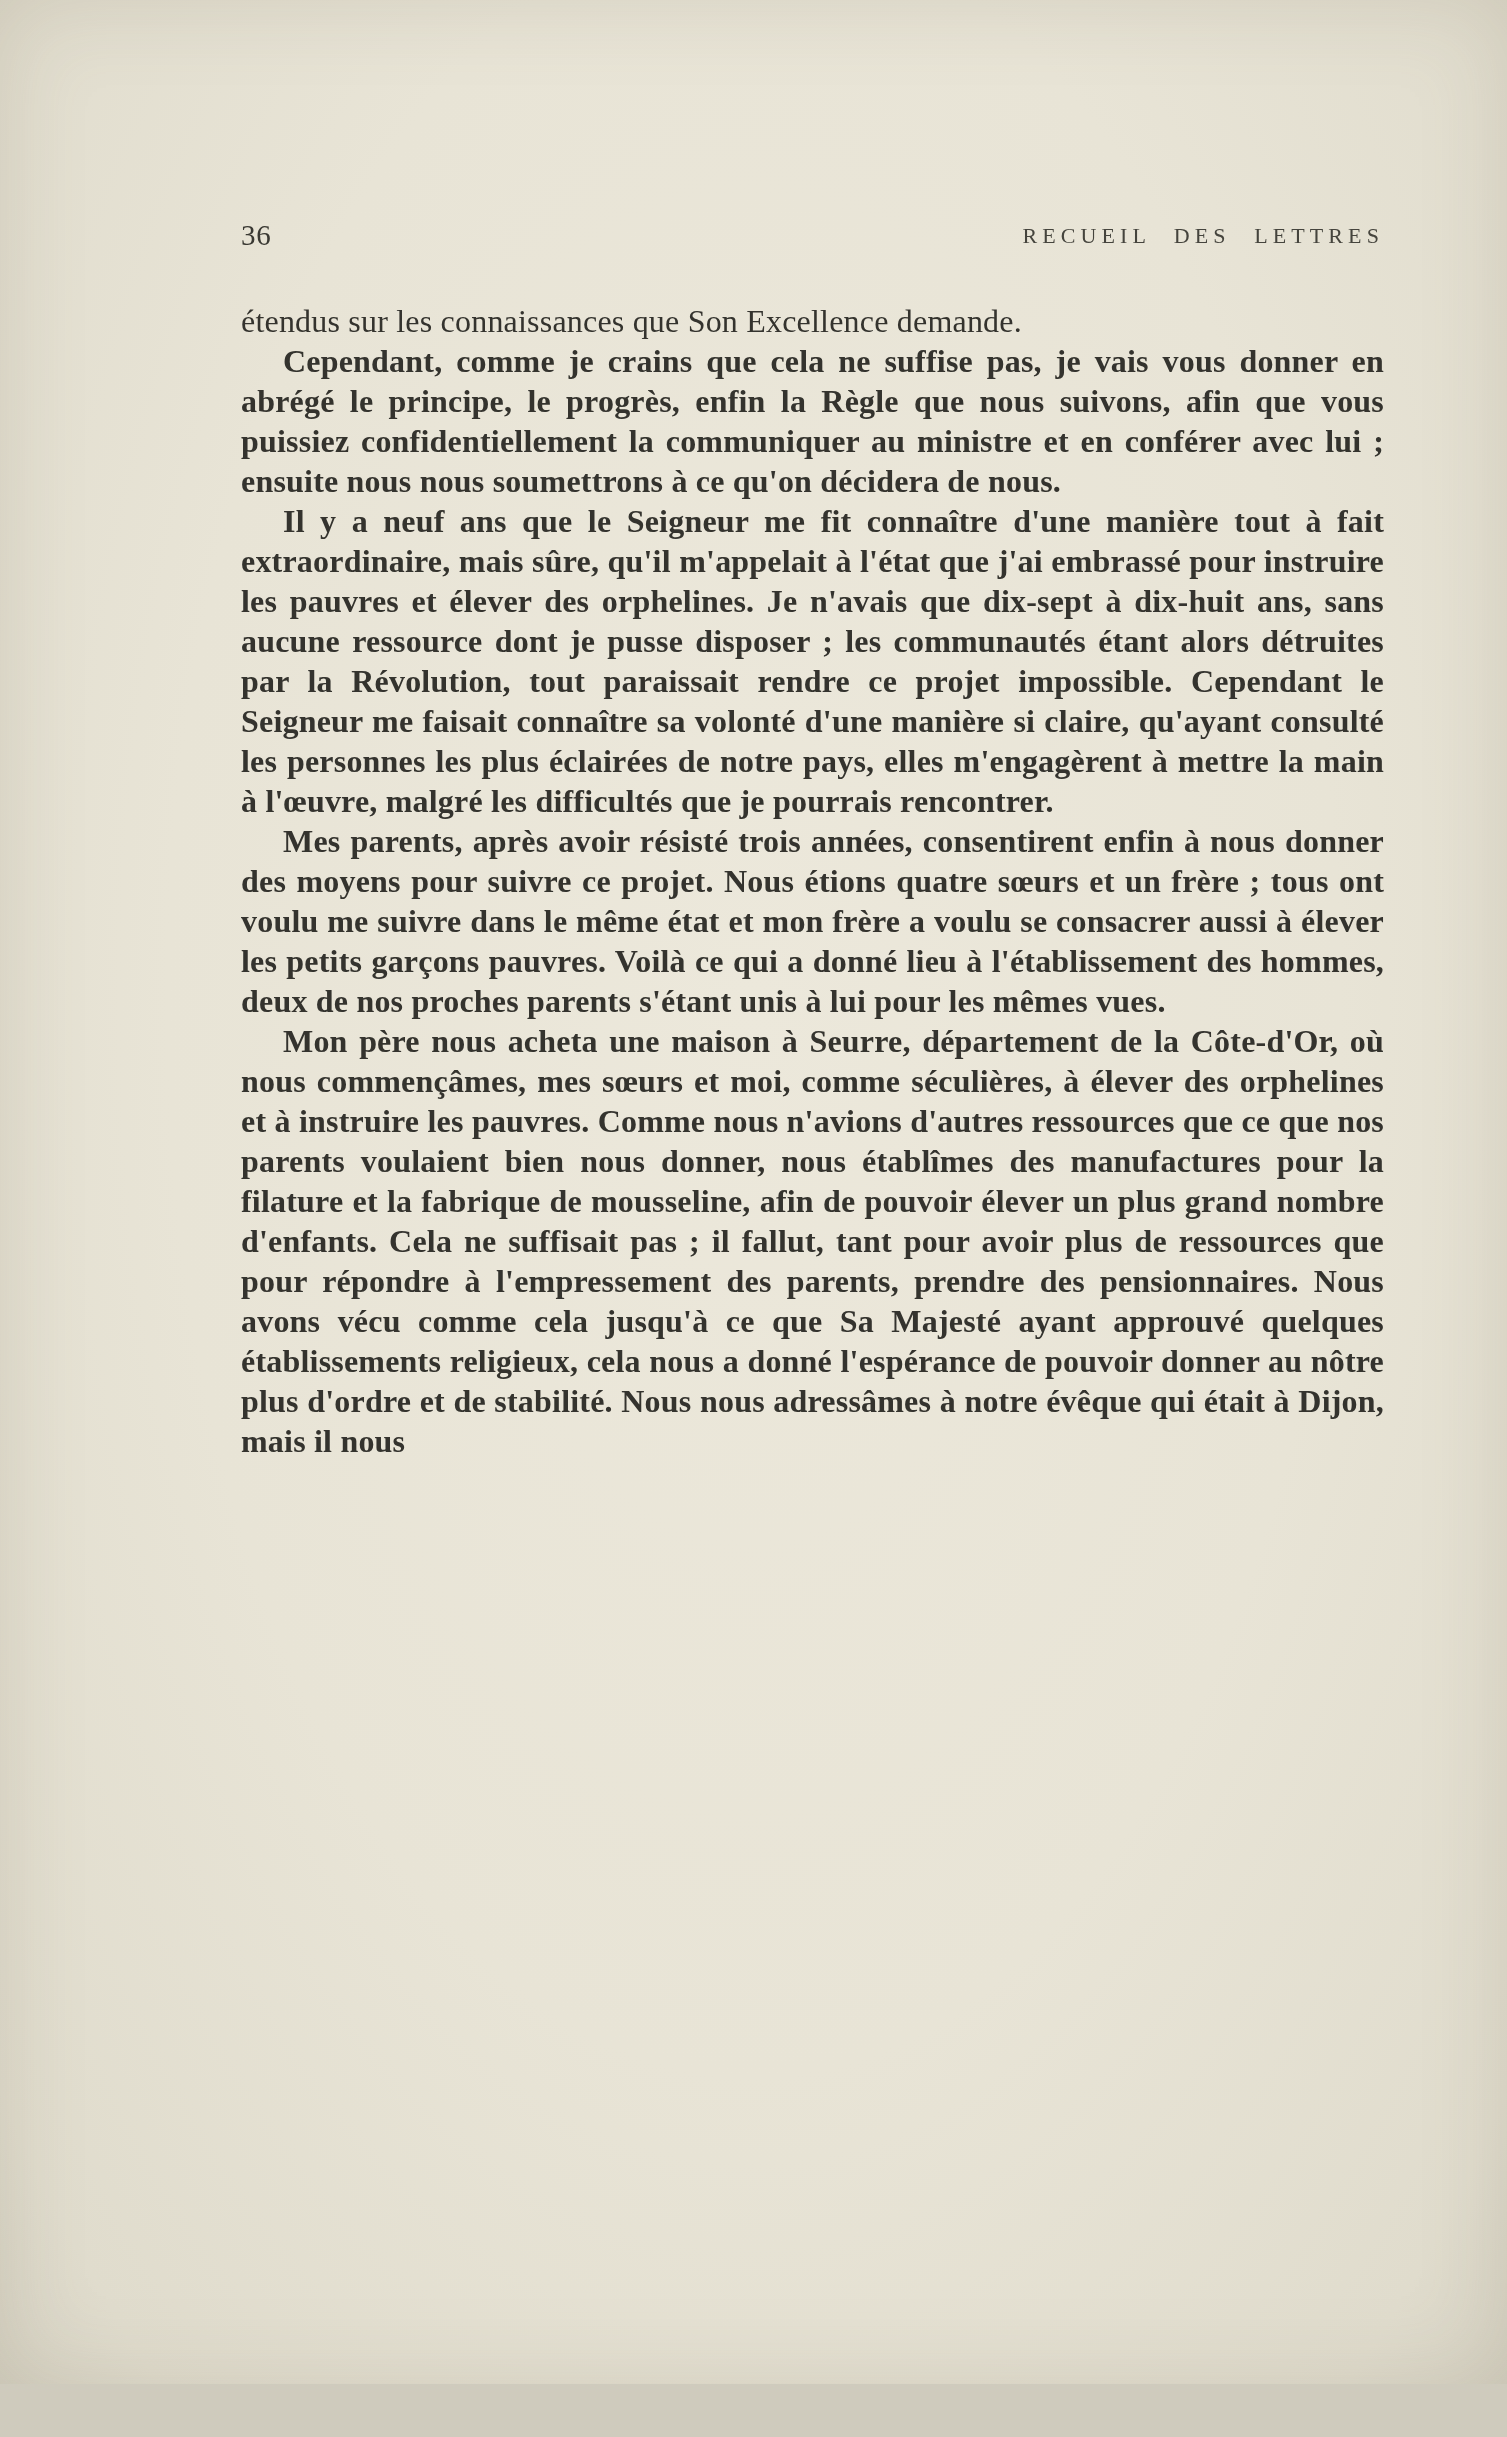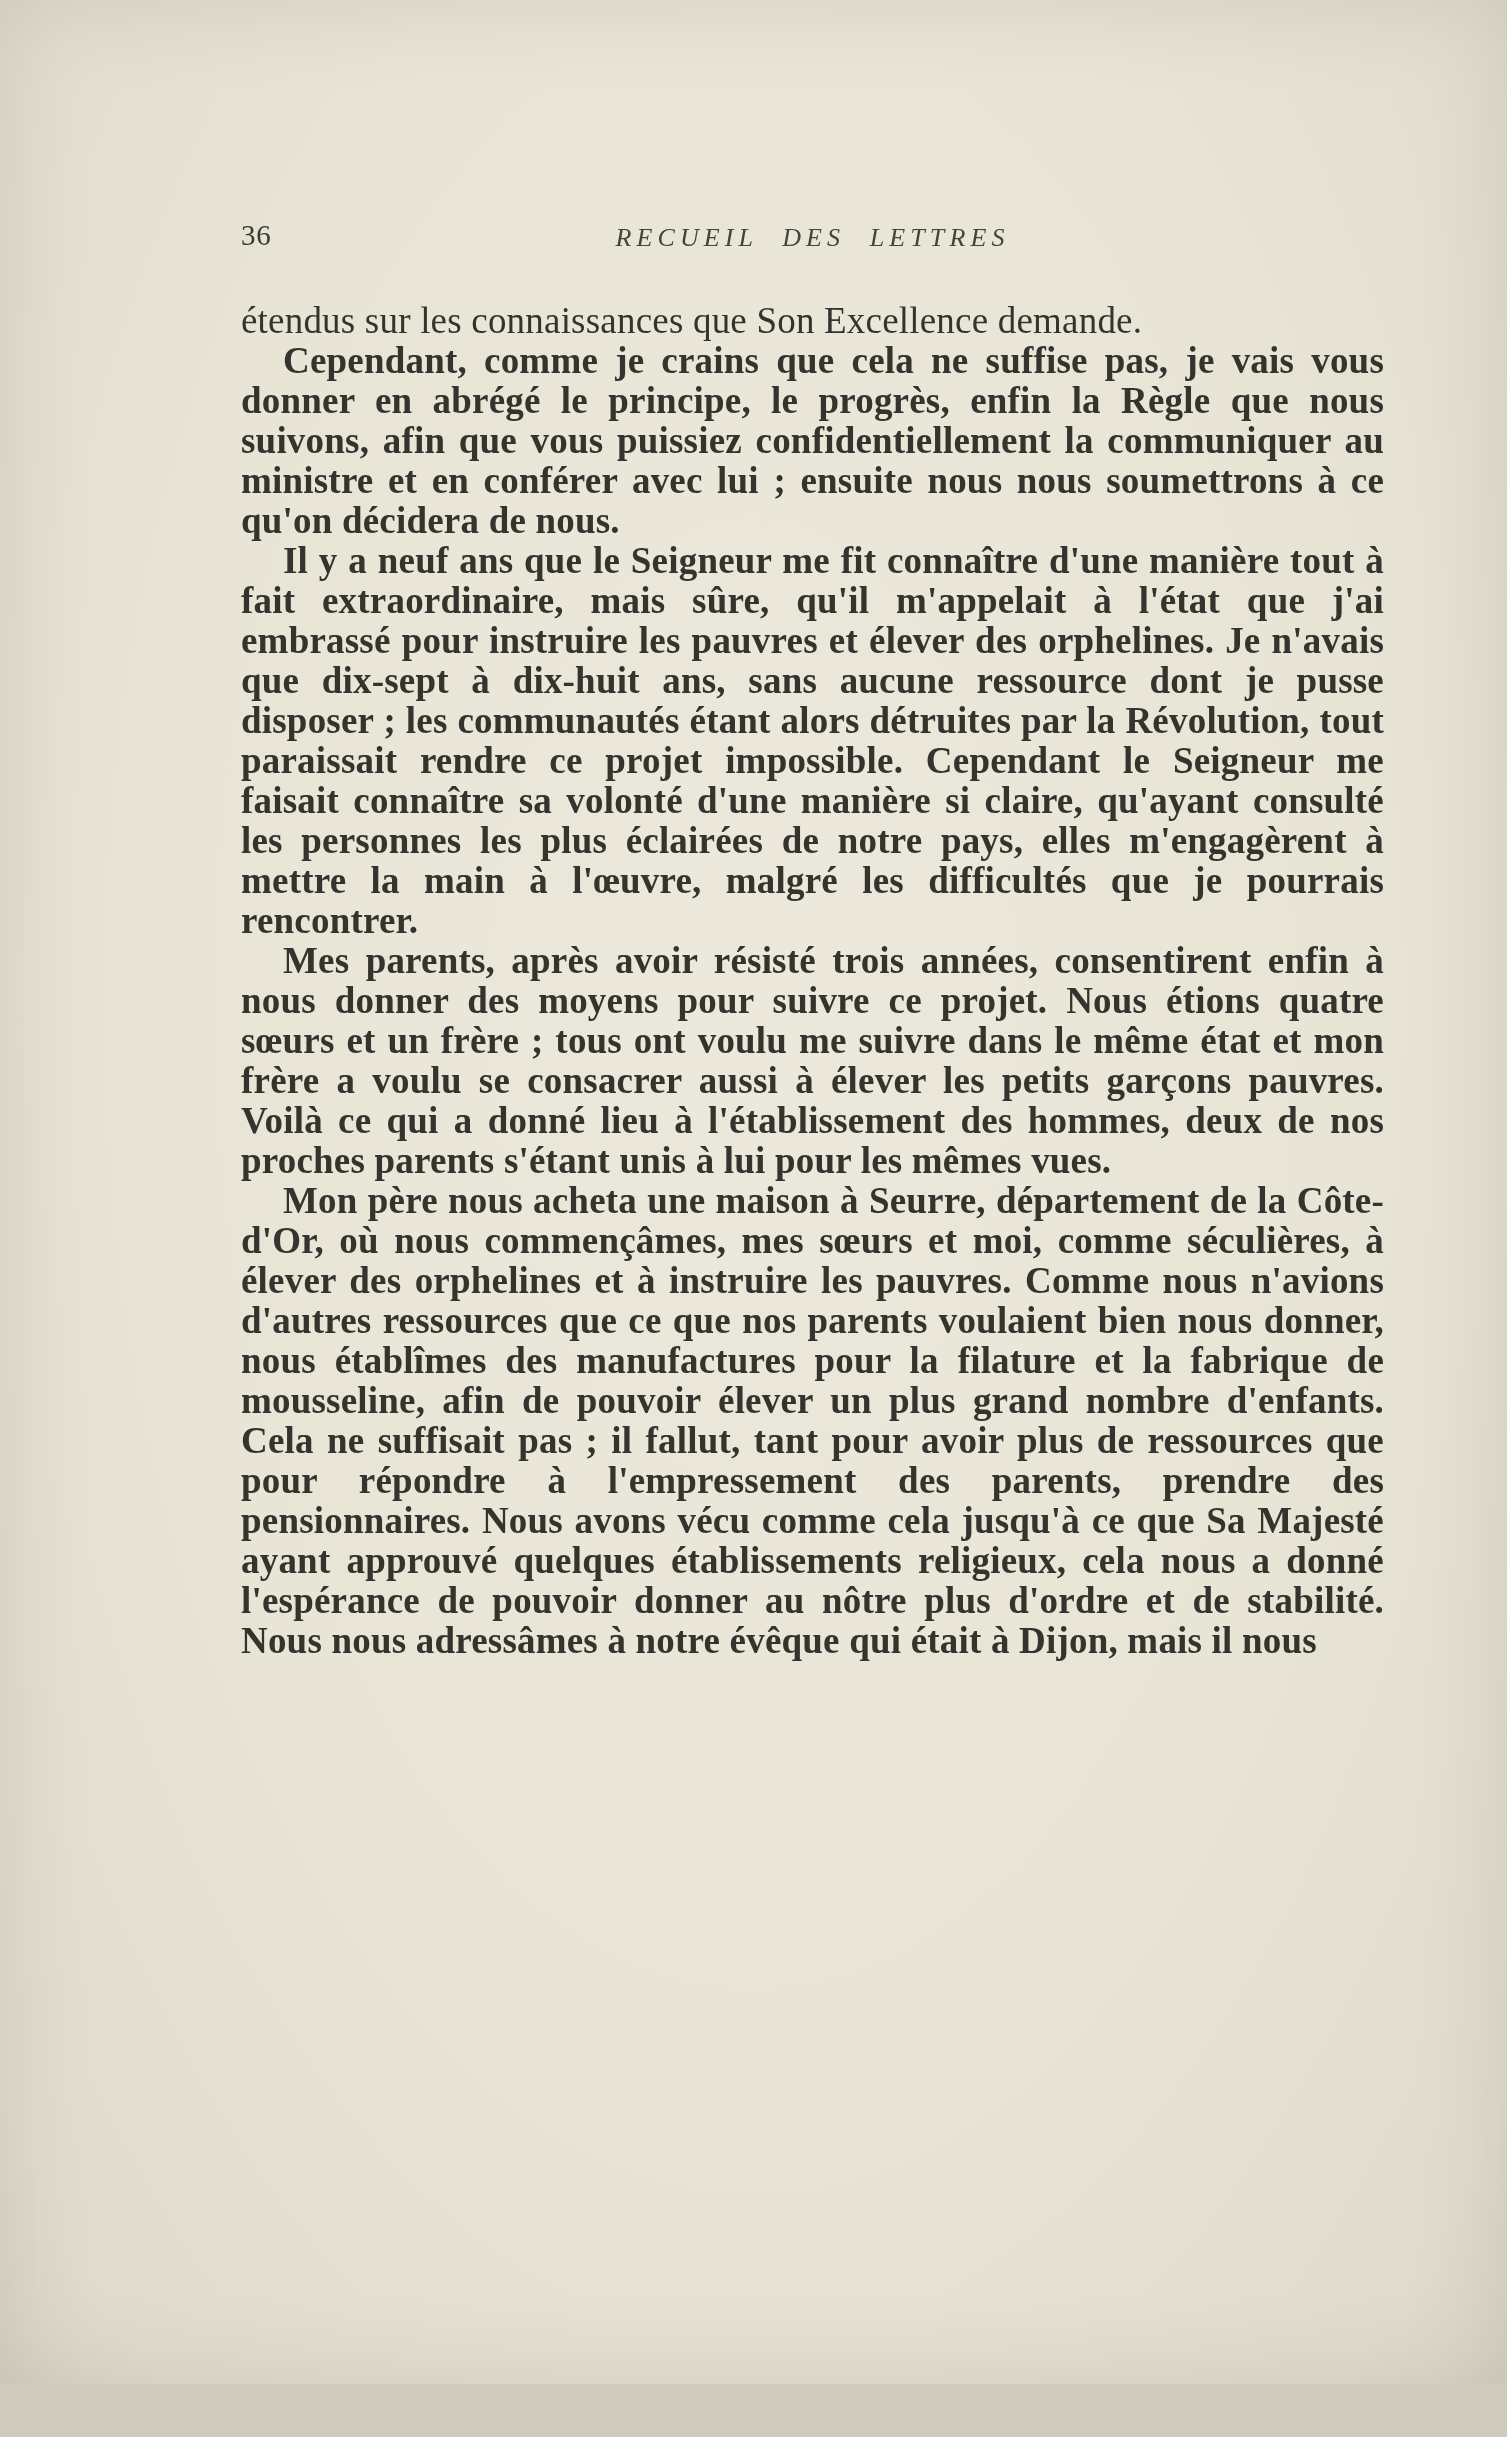--- a/index.html
+++ b/index.html
@@ -37,29 +37,28 @@
     top: 0;
     font-size: 29px;
     letter-spacing: 0.7px;
     color: #3a3933;
   }
   .running-title {
     position: absolute;
     left: 0;
     right: 0;
     top: 4.4px;
-    text-align: center;
-    font-size: 26px;
+    text-align: right;
+    font-size: 22px;
     letter-spacing: 5.1px;
     word-spacing: 13px;
     color: #45443d;
-    font-style: italic;
   }
   .text-block {
-    font-size: 37px;
+    font-size: 32px;
     line-height: 40px;
     text-align: justify;
     letter-spacing: 0.2px;
   }
   .text-block p {
     margin: 0;
     text-justify: inter-word;
   }
   .text-block p.indent {
     text-indent: 42px;

